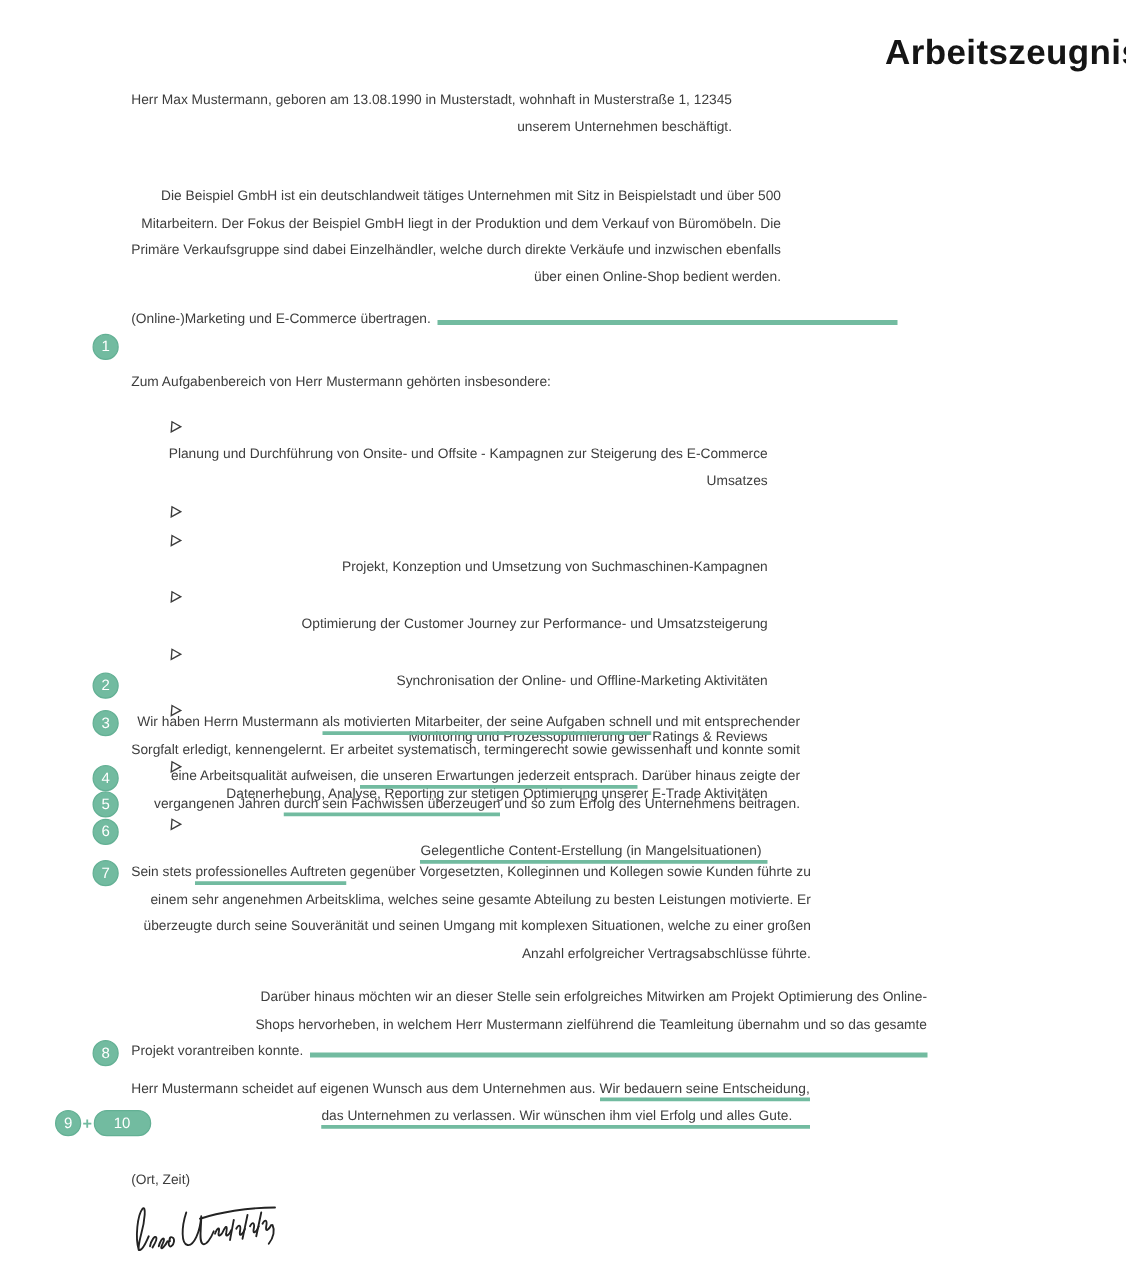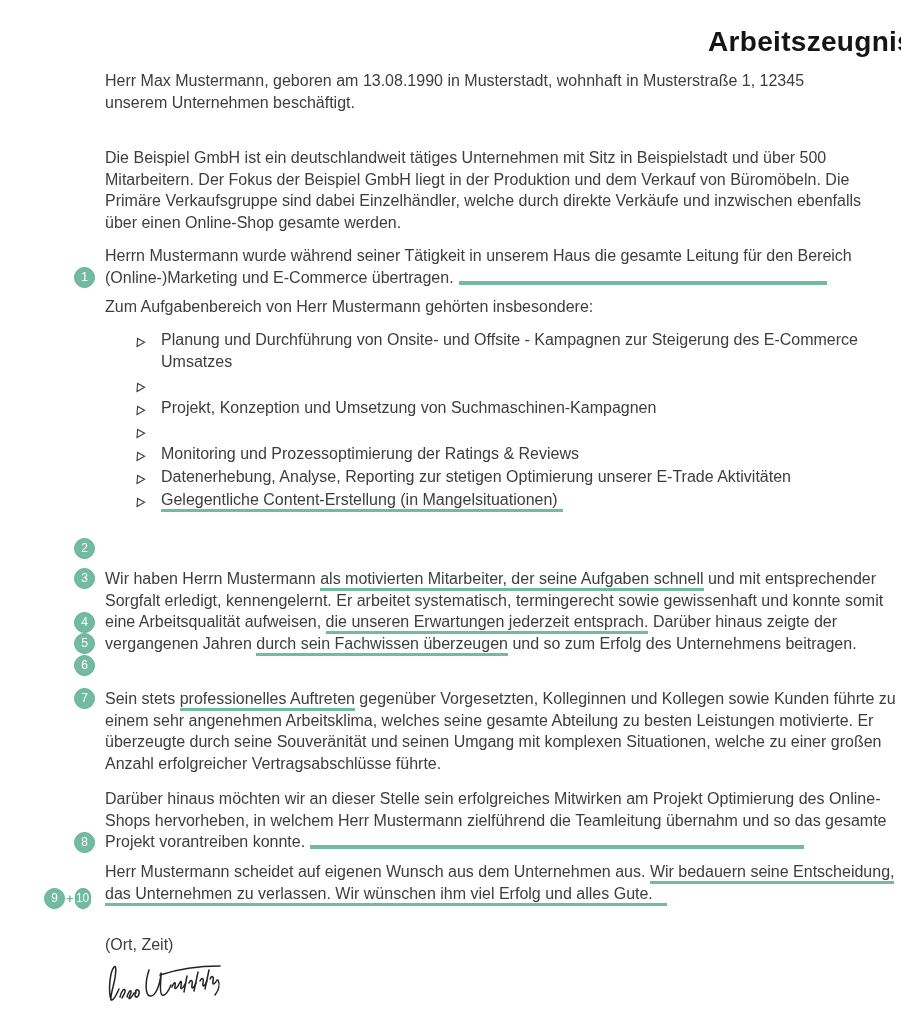--- a/index.html
+++ b/index.html
@@ -3,34 +3,34 @@
 <meta charset="utf-8">
 <style>
   :root{ --accent:#72bba0; --ink:#3d3d3d; }
   html,body{margin:0;padding:0;background:#ffffff;}
   body{width:901px;height:1009px;position:relative;overflow:hidden;
        font-family:"Liberation Sans",sans-serif;color:var(--ink);}
   .page{position:absolute;inset:0;background:#ffffff;}
   .title{position:absolute;top:14px;left:0;width:100%;margin:12px;text-align:right;
          font-size:28px;font-weight:700;color:#151515;letter-spacing:.3px;}
   .para{position:absolute;left:105px;}
-  .line{font-size:16px;line-height:21.7px;height:21.7px;white-space:nowrap;}
+  .line{font-size:11px;line-height:21.7px;height:21.7px;white-space:nowrap;text-align:right;}
   .u{border-bottom:3px solid var(--accent);padding-bottom:1px;}
   .rule{display:inline-block;height:4px;background:var(--accent);
         vertical-align:-2px;margin-left:5px;}
   
   .list{position:absolute;left:135px;top:329px;}
-  .item{display:flex;}
+  .item{display:flex;flex-direction:column;}
   .bullet{flex:none;width:26px;padding-top:5px;}
   .itext .line{line-height:22.4px;height:22.4px;}
   
   .badge{position:absolute;box-sizing:border-box;width:21px;height:21px;border-radius:50%;
          background:var(--accent);border:1px solid #63b094;color:#ffffff;
          font-size:12px;line-height:19px;text-align:center;}
-  .badge.pill{width:16px;border-radius:11px;}
+  .badge.pill{width:46px;border-radius:11px;}
   .badge-pair{position:absolute;left:44px;display:flex;align-items:center;}
   .badge-pair .badge{position:static;flex:none;}
   .plus{color:var(--accent);font-weight:700;font-size:13px;margin:0 1px;}
   .sig{position:absolute;left:103px;top:960px;}
   .sig svg path{fill:none;stroke:#232323;stroke-width:1.5;
                 stroke-linecap:round;stroke-linejoin:round;}
   .bullet svg path{fill:#ffffff;stroke:#3d3d3d;stroke-width:1.1;}
 </style>
 </head>
 <body>
@@ -40,24 +40,23 @@
   <h1 class="title">Arbeitszeugnis</h1>
 
   <div class="para" style="top:70px">
       <div class="line"><span>Herr Max Mustermann, geboren am 13.08.1990 in Musterstadt, wohnhaft in Musterstraße 1, 12345</span></div>
       <div class="line"><span>unserem Unternehmen beschäftigt.</span></div>
     </div>
   <div class="para" style="top:147px">
       <div class="line"><span>Die Beispiel GmbH ist ein deutschlandweit tätiges Unternehmen mit Sitz in Beispielstadt und über 500</span></div>
       <div class="line"><span>Mitarbeitern. Der Fokus der Beispiel GmbH liegt in der Produktion und dem Verkauf von Büromöbeln. Die</span></div>
       <div class="line"><span>Primäre Verkaufsgruppe sind dabei Einzelhändler, welche durch direkte Verkäufe und inzwischen ebenfalls</span></div>
-      <div class="line"><span>über einen Online-Shop gesamte werden.</span></div>
+      <div class="line"><span>über einen Online-Shop bedient werden.</span></div>
     </div>
   <div class="para" style="top:245px">
-      <div class="line"><span>Herrn Mustermann wurde während seiner Tätigkeit in unserem Haus die gesamte Leitung für den Bereich</span></div>
       <div class="line"><span>(Online-)Marketing und E-Commerce übertragen.</span><span class="rule" style="width: 368px;"></span></div>
     </div>
 
   <div class="para" style="top:296px">
     <div class="line">Zum Aufgabenbereich von Herr Mustermann gehörten insbesondere:</div>
   </div>
 
   <div class="list">
     <div class="item">
       <span class="bullet"><svg width="11" height="11" viewBox="0 0 11 11">
@@ -78,20 +77,31 @@
             <path d="M2 9.5 L9.6 5.3 L2.6 1.4 Z"></path>
           </svg></span>
       <div class="itext">
           <div class="line"><span>Projekt, Konzeption und Umsetzung von Suchmaschinen-Kampagnen</span></div>
         </div>
     </div>
     <div class="item">
       <span class="bullet"><svg width="11" height="11" viewBox="0 0 11 11">
             <path d="M2 9.5 L9.6 5.3 L2.6 1.4 Z"></path>
           </svg></span>
+      <div class="itext">
+          <div class="line"><span>Optimierung der Customer Journey zur Performance- und Umsatzsteigerung</span></div>
+        </div>
+    </div>
+    <div class="item">
+      <span class="bullet"><svg width="11" height="11" viewBox="0 0 11 11">
+            <path d="M2 9.5 L9.6 5.3 L2.6 1.4 Z"></path>
+          </svg></span>
+      <div class="itext">
+          <div class="line"><span>Synchronisation der Online- und Offline-Marketing Aktivitäten</span></div>
+        </div>
     </div>
     <div class="item">
       <span class="bullet"><svg width="11" height="11" viewBox="0 0 11 11">
             <path d="M2 9.5 L9.6 5.3 L2.6 1.4 Z"></path>
           </svg></span>
       <div class="itext">
           <div class="line"><span>Monitoring und Prozessoptimierung der Ratings &amp; Reviews</span></div>
         </div>
     </div>
     <div class="item">

